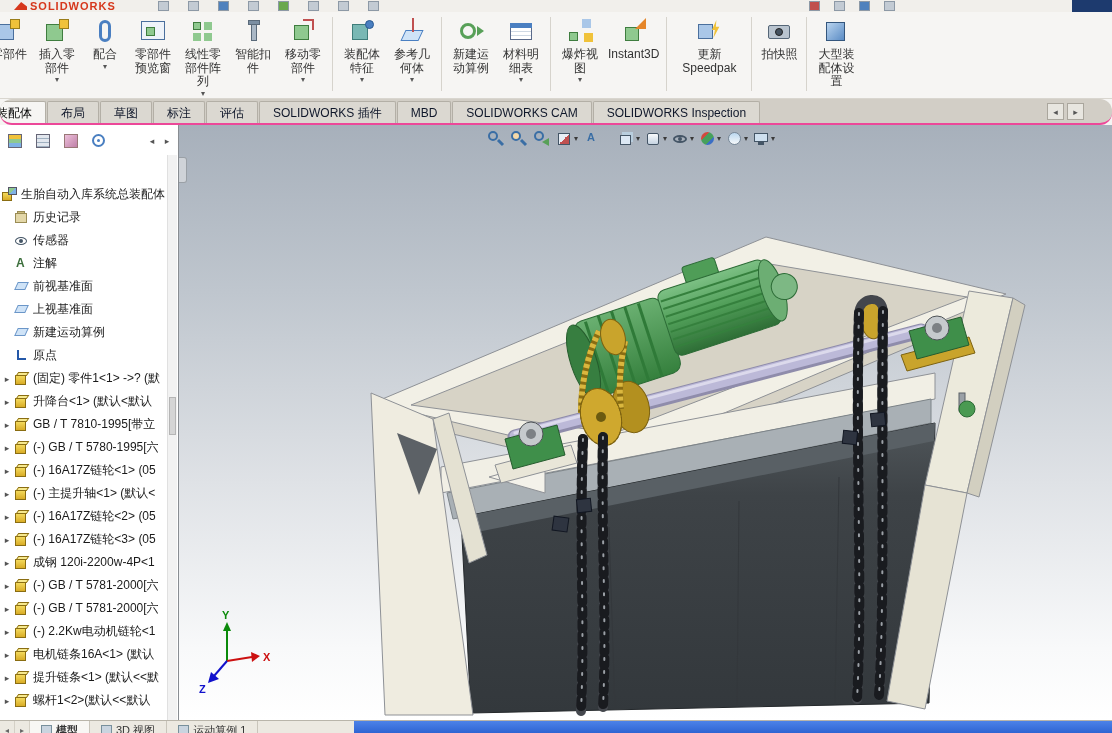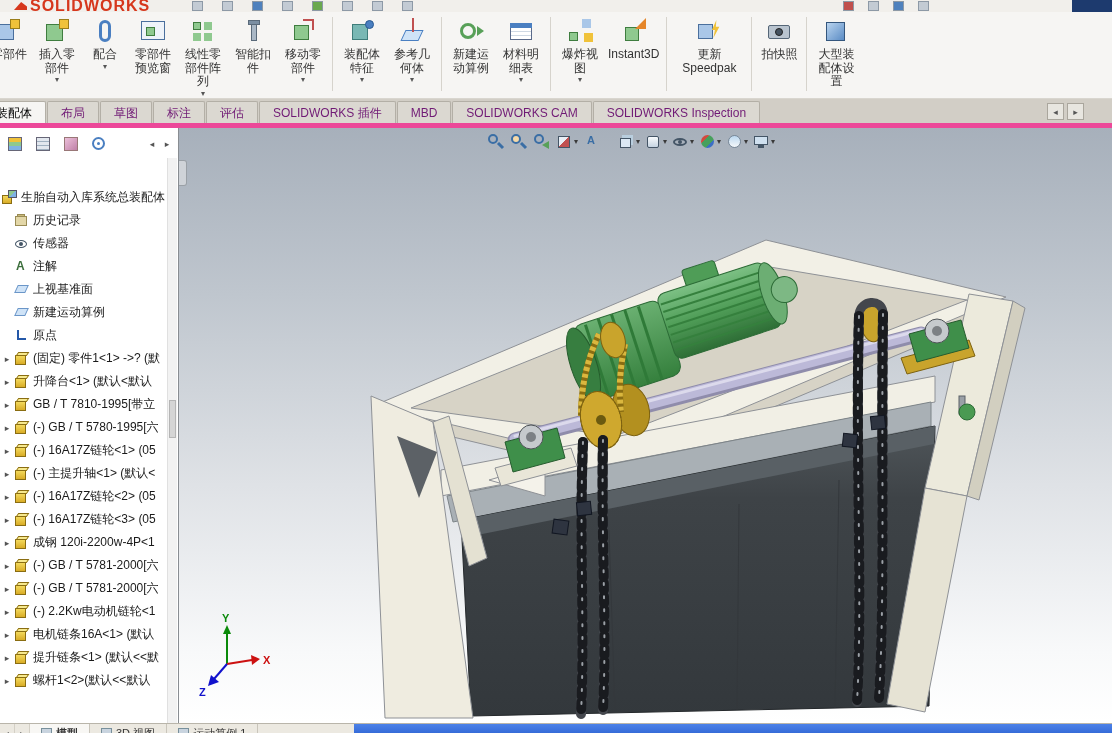--- a/index.html
+++ b/index.html
@@ -2,21 +2,21 @@
 <html><head>
 <meta charset="utf-8">
 <style>
   html,body{margin:0;padding:0;background:#888;}
   body{width:1112px;height:733px;overflow:hidden;font-family:"Liberation Sans","DejaVu Sans",sans-serif;}
   .app{width:1112px;height:733px;position:relative;background:#f6f5f3;overflow:hidden;}
 
   
   .titlebar{height:12px;background:#f1efeb;position:relative;display:flex;align-items:center;overflow:hidden;}
   .logo-mark{width:13px;height:8px;margin-left:14px;background:#d6371c;clip-path:polygon(0 100%,55% 0,100% 55%,100% 100%);}
-  .logo{color:#d6371c;font-weight:700;font-size:16px;letter-spacing:1px;margin-left:3px;line-height:12px;}
+  .logo{color:#d6371c;font-weight:700;font-size:11px;letter-spacing:1px;margin-left:3px;line-height:12px;}
   .qa-group{display:flex;gap:19px;margin-left:42px;}
   .qa-group.right{margin-left:430px;gap:14px;}
   .qa{width:9px;height:8px;background:#c3cbd4;border:1px solid #8d99a6;}
   .qa.red{background:#c0504d;}.qa.blue{background:#4f81bd;}.qa.green{background:#6aa84f;}
   .win-controls{position:absolute;right:0;top:0;width:40px;height:12px;background:#1d3a6e;}
 
   
   .ribbon{height:84px;background:#f6f5f3;border-bottom:1px solid #d9d6cf;display:flex;align-items:flex-start;overflow:hidden;padding-top:2px;}
   .rbtn{display:flex;flex-direction:column;align-items:center;padding:1px 3px;min-width:40px;height:80px;font-size:12px;line-height:13.5px;color:#333;text-align:center;cursor:default;}
   .rbtn .lbl{max-width:44px;}
@@ -51,23 +51,23 @@
   .ri-explode::before{left:4px;top:16px;width:9px;height:9px;background:#8fc98f;border:1px solid #3f7d3f;box-shadow:13px -13px 0 #aac7e8,15px 1px 0 #f0c23a;}
   .ri-instant::before{left:6px;top:11px;width:14px;height:14px;background:#8fc98f;border:1px solid #3f7d3f;}
   .ri-instant::after{left:16px;top:2px;width:0;height:0;border-bottom:11px solid #e5862a;border-left:11px solid transparent;}
   .ri-speedpak::before{left:4px;top:8px;width:15px;height:15px;background:#aac7e8;border:1px solid #4a6f9d;}
   .ri-speedpak::after{left:16px;top:4px;width:10px;height:18px;background:#f0c23a;clip-path:polygon(60% 0,15% 55%,45% 55%,30% 100%,90% 38%,55% 38%);}
   .ri-snapshot::before{left:4px;top:9px;width:22px;height:14px;background:#b9c4cf;border:1px solid #556677;border-radius:2px;}
   .ri-snapshot::after{left:11px;top:12px;width:8px;height:8px;background:#45525f;border:1px solid #222;border-radius:50%;}
   .ri-large::before{left:5px;top:6px;width:19px;height:19px;background:linear-gradient(135deg,#b9d4ef,#5b8cc5);border:1px solid #34567d;}
 
   
-  .tabrow-wrap{height:24px;background:#d2cec6;position:relative;overflow:hidden;border-bottom:5px solid #ec4899;}
+  .tabrow-wrap{height:24px;background:#d2cec6;position:relative;overflow:hidden;border-bottom:2px solid #ec4899;border-radius:12px;}
   .tabrow{display:flex;align-items:flex-end;height:24px;margin-left:-18px;padding-top:1px;}
-  .ctab{height:22px;display:flex;align-items:center;padding:0 13px;font-size:12px;color:#701a75;background:#dbd8d1;border:1px solid #b3afa6;border-bottom:none;border-radius:2px 2px 0 0;margin-right:1px;white-space:nowrap;}
+  .ctab{height:22px;display:flex;align-items:center;padding:0 13px;font-size:12px;color:#0f172a;background:#dbd8d1;border:1px solid #b3afa6;border-bottom:none;border-radius:2px 2px 0 0;margin-right:1px;white-space:nowrap;}
   .ctab.active{background:#f6f5f3;color:#000;}
   .tabnav{position:absolute;right:28px;top:4px;display:flex;gap:3px;}
   .tnbtn{width:15px;height:15px;font-size:9px;color:#555;background:#e8e6e0;border:1px solid #aaa69d;display:flex;align-items:center;justify-content:center;}
 
   
   .main{display:flex;height:595px;}
   .panel{width:178px;flex:none;background:#ffffff;position:relative;border-right:1px solid #898d92;overflow:hidden;}
   .pheadwrap{height:28px;display:flex;align-items:center;padding:2px 5px;gap:8px;}
   .phead{display:flex;align-items:center;gap:8px;}
   .ph{width:20px;height:20px;position:relative;}
@@ -380,20 +380,25 @@
             <span class="ti ti-sensor"></span>
             <span class="tlbl">传感器</span>
           </div>
 
           <div class="trow lvl-child">
             <span class="texp"></span>
             <span class="ti ti-annot"></span>
             <span class="tlbl">注解</span>
           </div>
 
+          <div class="trow lvl-child">
+            <span class="texp"></span>
+            <span class="ti ti-plane"></span>
+            <span class="tlbl">前视基准面</span>
+          </div>
 
           <div class="trow lvl-child">
             <span class="texp"></span>
             <span class="ti ti-plane"></span>
             <span class="tlbl">上视基准面</span>
           </div>
 
           <div class="trow lvl-child">
             <span class="texp"></span>
             <span class="ti ti-plane"></span>

